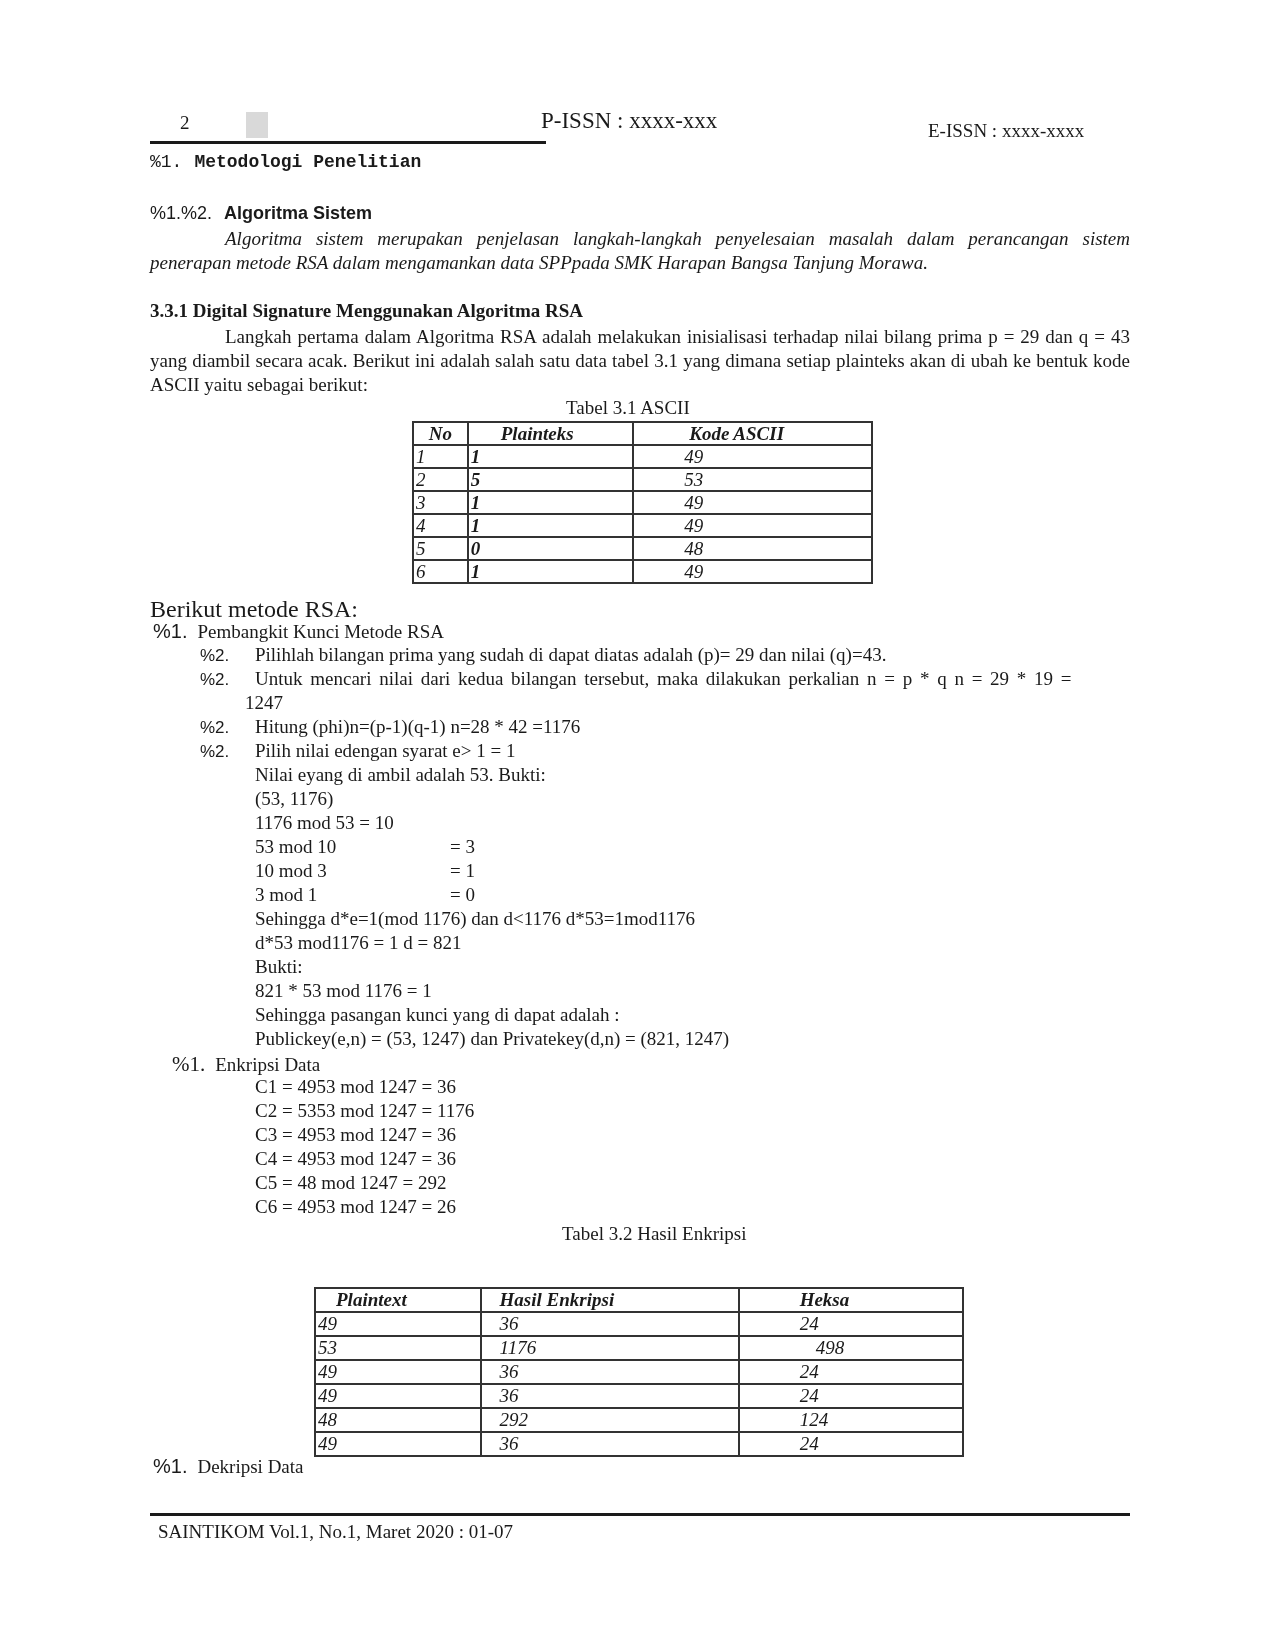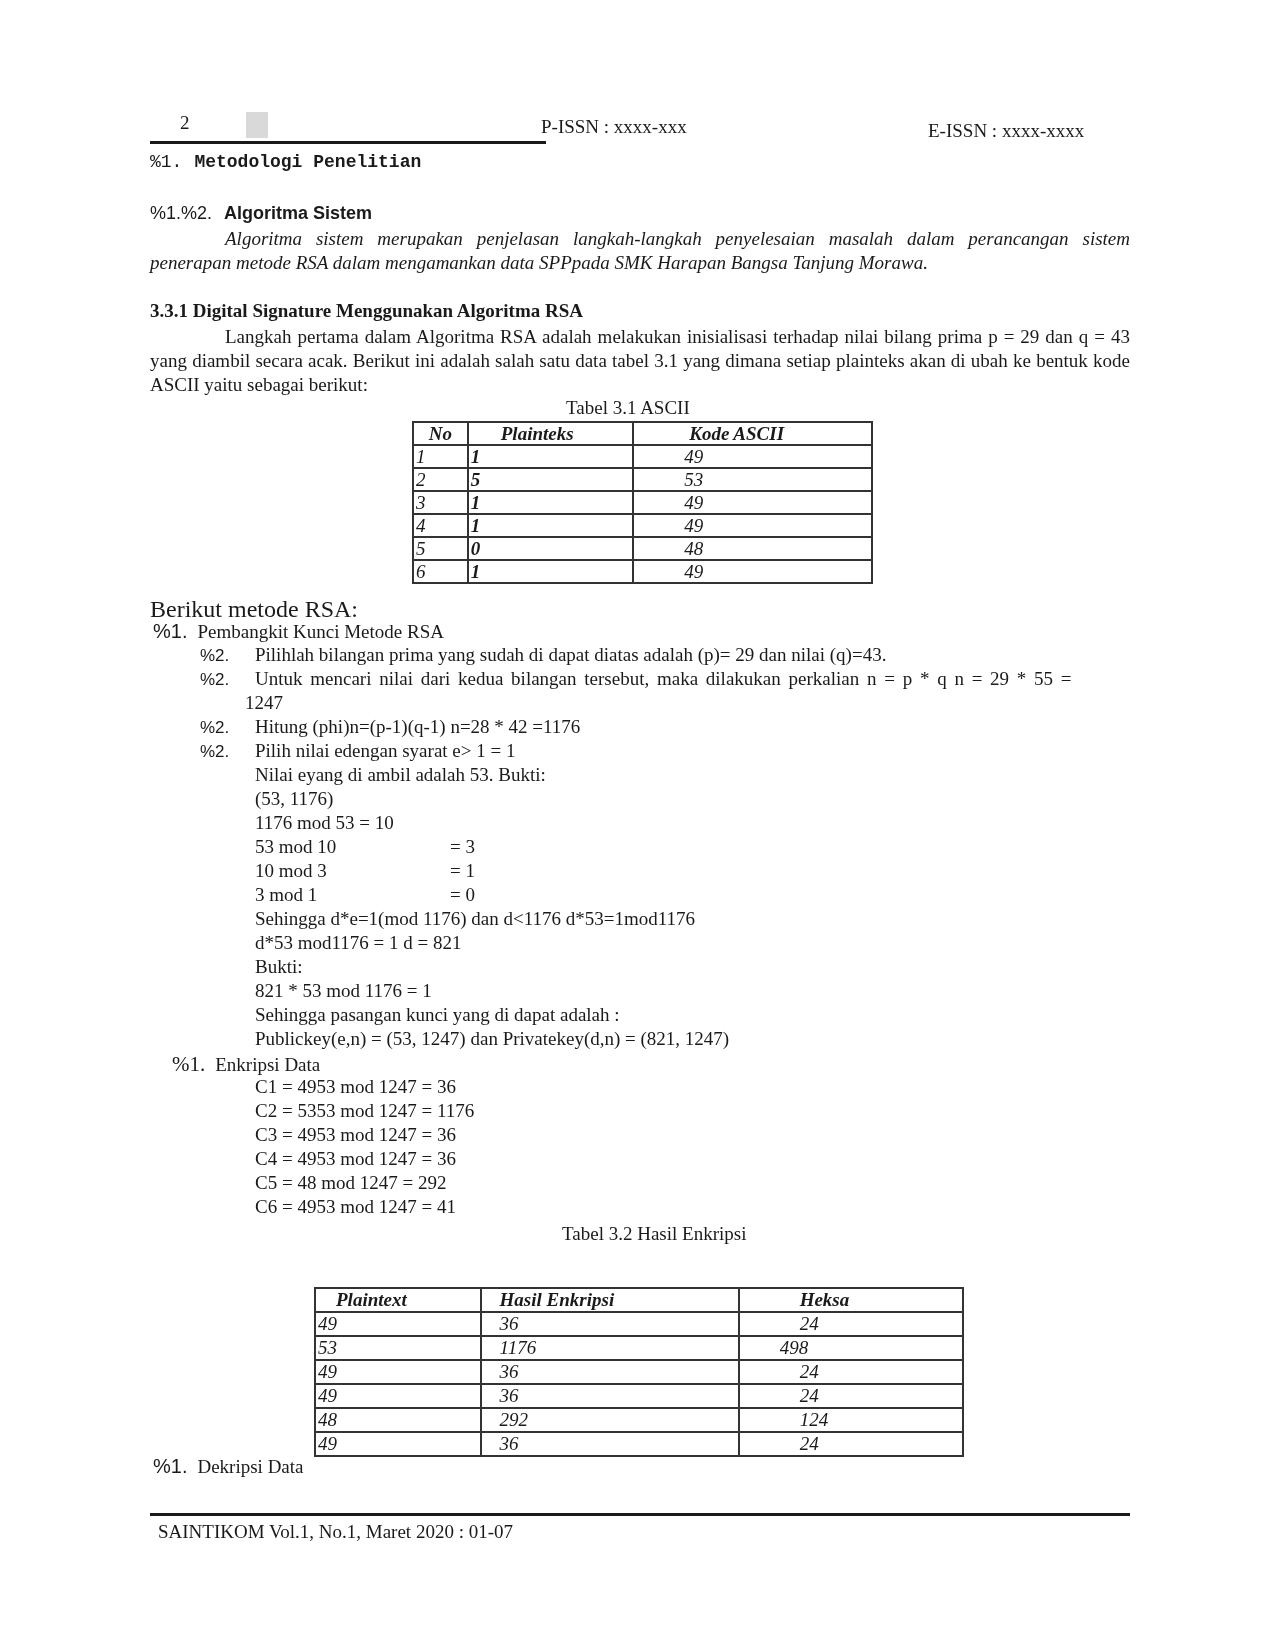--- a/index.html
+++ b/index.html
@@ -5,21 +5,21 @@
   html, body { margin: 0; padding: 0; background: #ffffff; }
   body { width: 1275px; height: 1650px; position: relative; overflow: hidden;
          font-family: "Liberation Serif", "DejaVu Serif", serif; color: #1a1a1a; }
   .abs { position: absolute; white-space: nowrap; }
   .t19 { font-size: 24px; line-height: 24px; }
 
   
   #page-num { left: 180px; top: 112px; font-size: 19px; }
   #gray-box { left: 246px; top: 112px; width: 22px; height: 26px; background: #d9d9d9; }
   #header-rule { left: 150px; top: 141px; width: 396px; height: 3px; background: #1a1a1a; }
-  #pissn { left: 541px; top: 116px; font-size: 19px; }
+  #pissn { left: 541px; top: 108px; font-size: 23px; }
   #eissn { left: 928px; top: 120px; font-size: 19px; }
 
   .h-sans { font-family: "Liberation Sans", "DejaVu Sans", sans-serif; font-size: 18px; }
   .h-sans .num { font-weight: normal; margin-right: 12px; }
   .h-sans .ttl { font-weight: bold; }
 
   .para { position: absolute; left: 150px; width: 980px; font-size: 19px; line-height: 24px;
           text-align: justify; white-space: normal; }
   .para .ind { display: inline-block; width: 75px; }
 
@@ -119,21 +119,21 @@
 <div class="abs t19" style="left:150px; top:597px;">Berikut metode RSA:</div>
 
 <div class="li1" style="left:153px; top:620px;">
   <span class="mk">%1.</span><span>Pembangkit Kunci Metode RSA</span>
 </div>
 
 <div class="li2" style="top:644px;">
   <span class="mk">%2.</span><span>Pilihlah bilangan prima yang sudah di dapat diatas adalah (p)= 29 dan nilai (q)=43.</span>
 </div>
 <div class="li2" style="top:668px; width:930px; white-space:nowrap;">
-  <span class="mk">%2.</span><span style="word-spacing:3px;">Untuk mencari nilai dari kedua bilangan tersebut, maka dilakukan perkalian n = p * q n = 29 * 55 =</span>
+  <span class="mk">%2.</span><span style="word-spacing:3px;">Untuk mencari nilai dari kedua bilangan tersebut, maka dilakukan perkalian n = p * q n = 29 * 19 =</span>
 </div>
 <div class="sub" style="left:245px; top:692px;">1247</div>
 <div class="li2" style="top:716px;">
   <span class="mk">%2.</span><span>Hitung (phi)n=(p-1)(q-1) n=28 * 42 =1176</span>
 </div>
 <div class="li2" style="top:740px;">
   <span class="mk">%2.</span><span>Pilih nilai edengan syarat e&gt; 1 = 1</span>
 </div>
 
 <div class="sub" style="top:764px;">Nilai eyang di ambil adalah 53. Bukti:</div>
@@ -153,21 +153,21 @@
 <div class="sub" style="top:1028px;">Publickey(e,n) = (53, 1247) dan Privatekey(d,n) = (821, 1247)</div>
 
 <div class="li1" style="left:172px; top:1052px;">
   <span class="mk" style="font-family:'Liberation Serif','DejaVu Serif',serif; font-size:21px;">%1.</span><span>Enkripsi Data</span>
 </div>
 <div class="sub" style="top:1076px;">C1 = 4953 mod 1247 = 36</div>
 <div class="sub" style="top:1100px;">C2 = 5353 mod 1247 = 1176</div>
 <div class="sub" style="top:1124px;">C3 = 4953 mod 1247 = 36</div>
 <div class="sub" style="top:1148px;">C4 = 4953 mod 1247 = 36</div>
 <div class="sub" style="top:1172px;">C5 = 48 mod 1247 = 292</div>
-<div class="sub" style="top:1196px;">C6 = 4953 mod 1247 = 41</div>
+<div class="sub" style="top:1196px;">C6 = 4953 mod 1247 = 26</div>
 
 <div class="cap" style="left:562px; top:1223px;">Tabel 3.2 Hasil Enkripsi</div>
 <table class="doc" id="t32">
   <colgroup>
       <col style="width:166px">
       <col style="width:259px">
       <col style="width:225px">
     </colgroup>
   <thead>
     <tr>
@@ -178,21 +178,21 @@
   </thead>
   <tbody id="t32-body">
       <tr>
         <td>49</td>
         <td style="padding-left:18px;">36</td>
         <td style="padding-left:60px;">24</td>
       </tr>
       <tr>
         <td>53</td>
         <td style="padding-left:18px;">1176</td>
-        <td style="padding-left:40px;">498</td>
+        <td style="padding-left:76px;">498</td>
       </tr>
       <tr>
         <td>49</td>
         <td style="padding-left:18px;">36</td>
         <td style="padding-left:60px;">24</td>
       </tr>
       <tr>
         <td>49</td>
         <td style="padding-left:18px;">36</td>
         <td style="padding-left:60px;">24</td>

